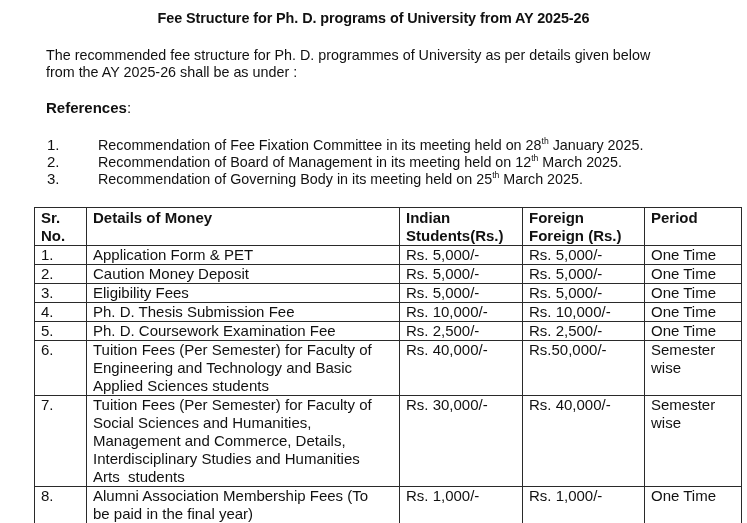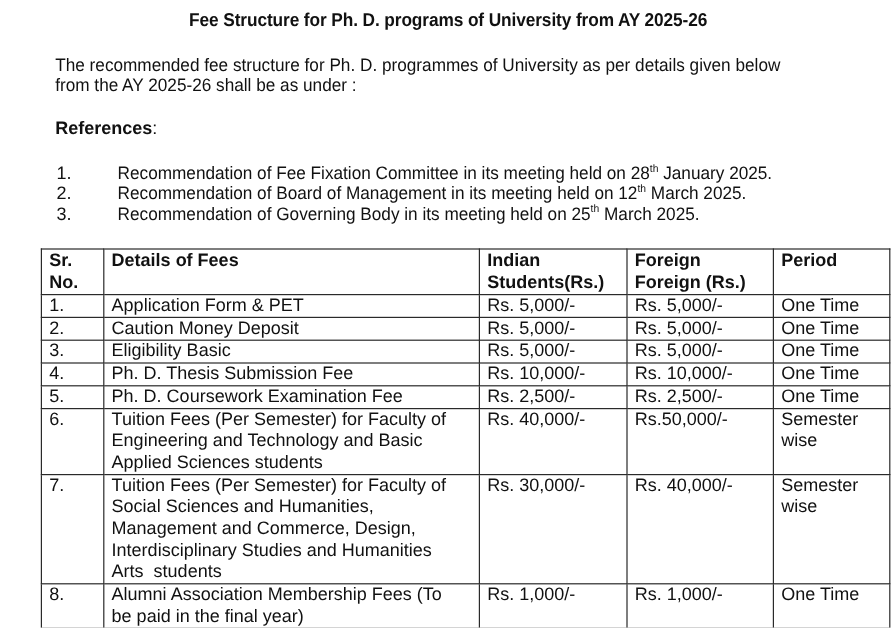--- a/index.html
+++ b/index.html
@@ -134,21 +134,21 @@
   </div>
 </div>
 
 <table class="fees">
   <thead>
     <tr>
       <th class="c-sr">
           <div>Sr.</div>
           <div>No.</div>
         </th>
-      <th class="c-det">Details of Fees</th>
+      <th class="c-det">Details of Money</th>
       <th class="c-ind">
           <div>Indian</div>
           <div>Students(Rs.)</div>
         </th>
       <th class="c-for">
           <div>Foreign</div>
           <div>Foreign (Rs.)</div>
         </th>
       <th class="c-per">Period</th>
     </tr>
@@ -163,21 +163,21 @@
     </tr>
     <tr>
       <td>2.</td>
       <td>Caution Money Deposit</td>
       <td>Rs. 5,000/-</td>
       <td>Rs. 5,000/-</td>
       <td>One Time</td>
     </tr>
     <tr>
       <td>3.</td>
-      <td>Eligibility Basic</td>
+      <td>Eligibility Fees</td>
       <td>Rs. 5,000/-</td>
       <td>Rs. 5,000/-</td>
       <td>One Time</td>
     </tr>
     <tr>
       <td>4.</td>
       <td>Ph. D. Thesis Submission Fee</td>
       <td>Rs. 10,000/-</td>
       <td>Rs. 10,000/-</td>
       <td>One Time</td>
@@ -201,21 +201,21 @@
       <td>
         <div>Semester</div>
         <div>wise</div>
       </td>
     </tr>
     <tr class="r7">
       <td>7.</td>
       <td>
         <div>Tuition Fees (Per Semester) for Faculty of</div>
         <div>Social Sciences and Humanities,</div>
-        <div>Management and Commerce, Design,</div>
+        <div>Management and Commerce, Details,</div>
         <div>Interdisciplinary Studies and Humanities</div>
         <div style="white-space:pre">Arts  students</div>
       </td>
       <td>Rs. 30,000/-</td>
       <td>Rs. 40,000/-</td>
       <td>
         <div>Semester</div>
         <div>wise</div>
       </td>
     </tr>

